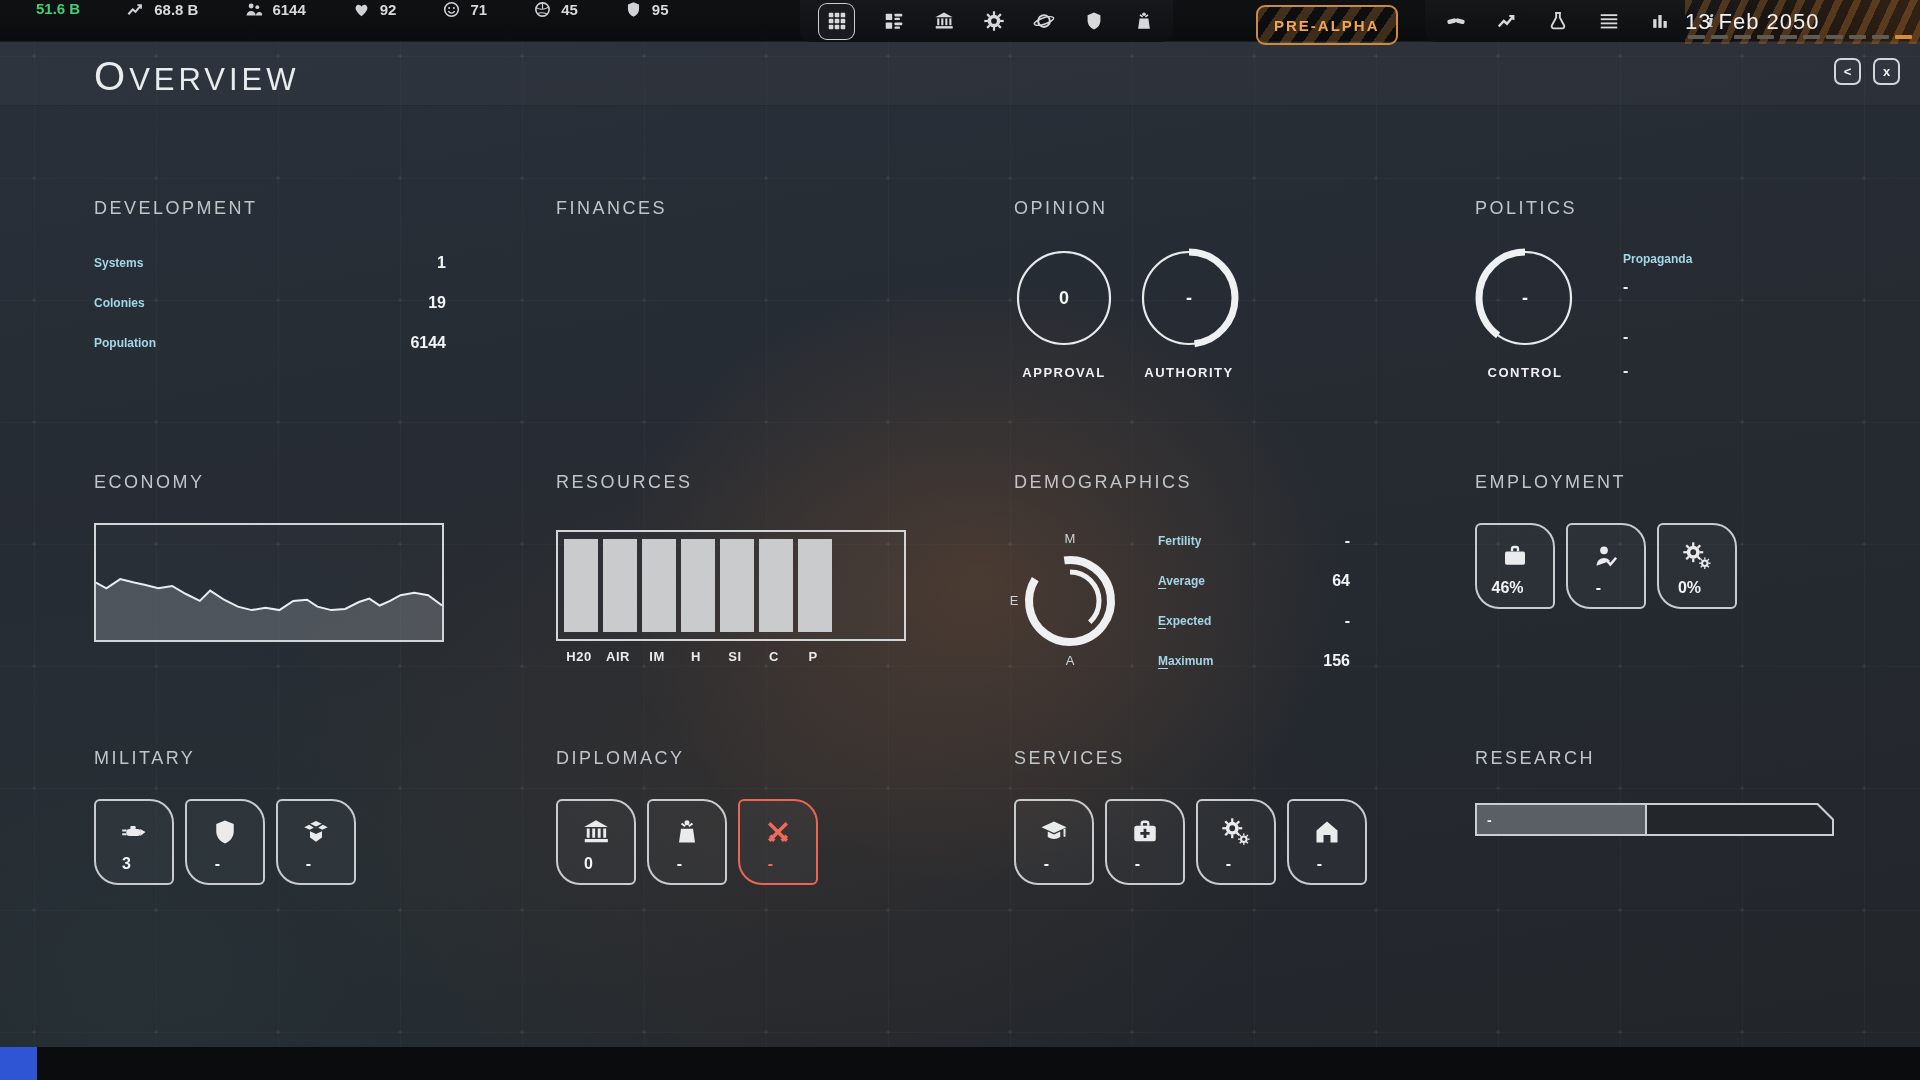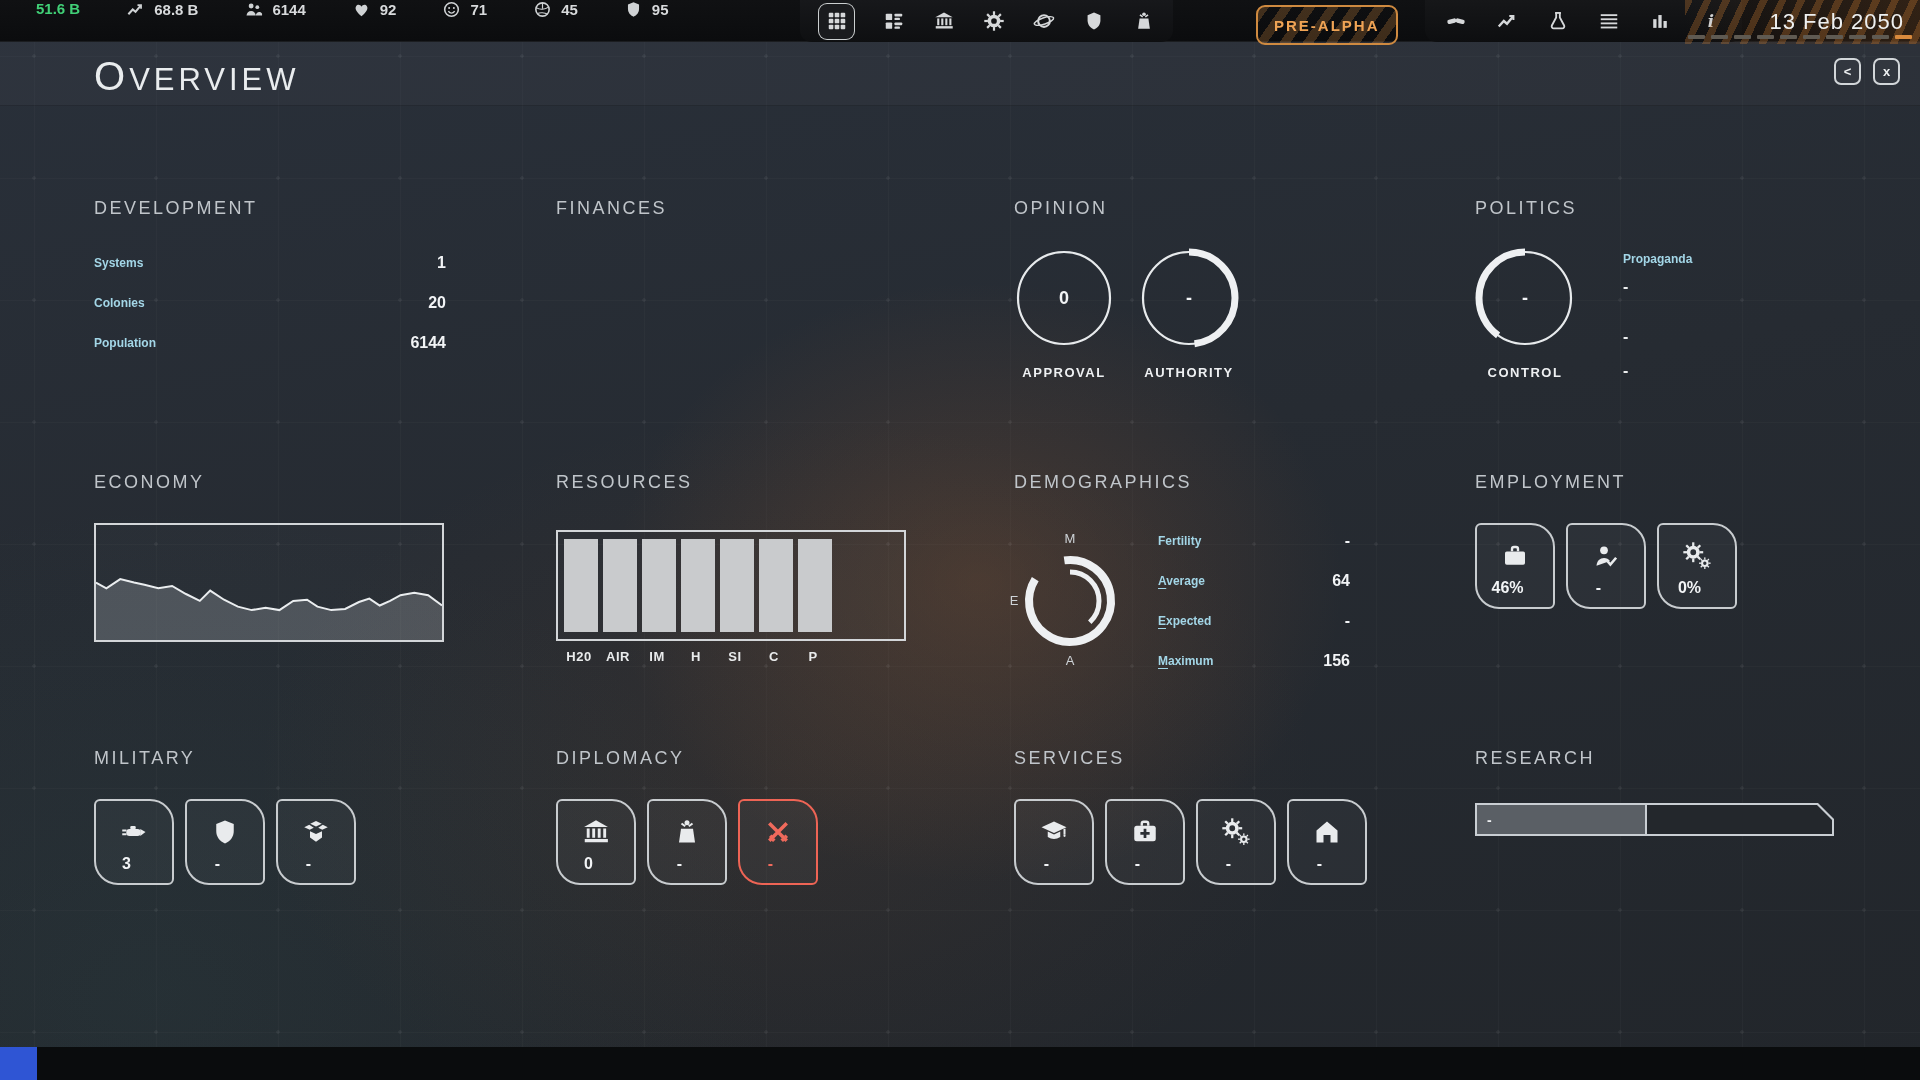--- a/index.html
+++ b/index.html
@@ -30,21 +30,21 @@
   .tb-stat .ticon{width:19px;height:19px;color:#cfd2d4;}
   .tb-stat.money{color:#41d077;}
   .tb-nav{position:absolute;left:800px;top:0;height:42px;display:flex;align-items:center;gap:28px;padding:0 18px;background:linear-gradient(#17181b,#0e0f11);border-radius:0 0 12px 12px;}
   .tb-navbtn{width:22px;height:22px;color:#d6d8da;cursor:pointer;display:block;}
   .tb-navbtn-wrap{display:flex;align-items:center;justify-content:center;}
   .tb-navbtn-wrap.active{width:37px;height:37px;border:1px solid rgba(235,238,240,.85);border-radius:9px;background:#1a1b1e;}
   .badge{position:absolute;left:1212px;top:5px;height:40px;padding:0 16px;display:flex;align-items:center;
     border:2px solid #cf8a40;border-radius:9px;color:#f0a455;font-weight:bold;font-size:15px;letter-spacing:2px;
     background:repeating-linear-gradient(125deg, rgba(216,141,62,.25) 0 9px, rgba(10,8,6,.1) 9px 19px);margin-left:44px;}
   .tb-right{position:absolute;left:1425px;top:0;height:42px;display:flex;align-items:center;gap:29px;padding:0 20px;background:linear-gradient(#161719,#0d0e10);border-radius:0 0 12px 12px;}
-  .tb-date{position:absolute;right:0;top:0;width:235px;height:44px;display:flex;align-items:center;justify-content:flex-end;padding-right:16px;
+  .tb-date{position:absolute;right:0;top:0;width:235px;height:44px;display:flex;align-items:center;padding-right:16px;
     font-size:22px;color:#eef0f1;letter-spacing:1px;
     background:
       repeating-linear-gradient(115deg, rgba(205,125,50,.30) 0 7px, rgba(20,14,9,0) 7px 17px),
       linear-gradient(90deg, rgba(0,0,0,0), rgba(90,55,25,.45));
     cursor:pointer;}
   .tb-ticks{position:absolute;right:8px;bottom:2px;display:flex;gap:6px;z-index:6;}
   .tick{width:17px;height:4px;background:#5f5a52;border-radius:1px;}
   .tick.active{background:#d98a3d;}
 
   
@@ -412,21 +412,21 @@
 
   <div class="panel" style="left:94px;top:198px;">
     <div class="panel-title">DEVELOPMENT</div>
     <div class="panel-body" style="margin-top:24px;">
       <div class="stat-row">
           <span class="stat-label">Systems</span>
           <span class="stat-value">1</span>
         </div>
       <div class="stat-row">
           <span class="stat-label">Colonies</span>
-          <span class="stat-value">20</span>
+          <span class="stat-value">19</span>
         </div>
       <div class="stat-row">
           <span class="stat-label">Population</span>
           <span class="stat-value">6144</span>
         </div>
     </div>
   </div>
 
   <div class="panel" style="left:556px;top:198px;">
     <div class="panel-title">FINANCES</div>

